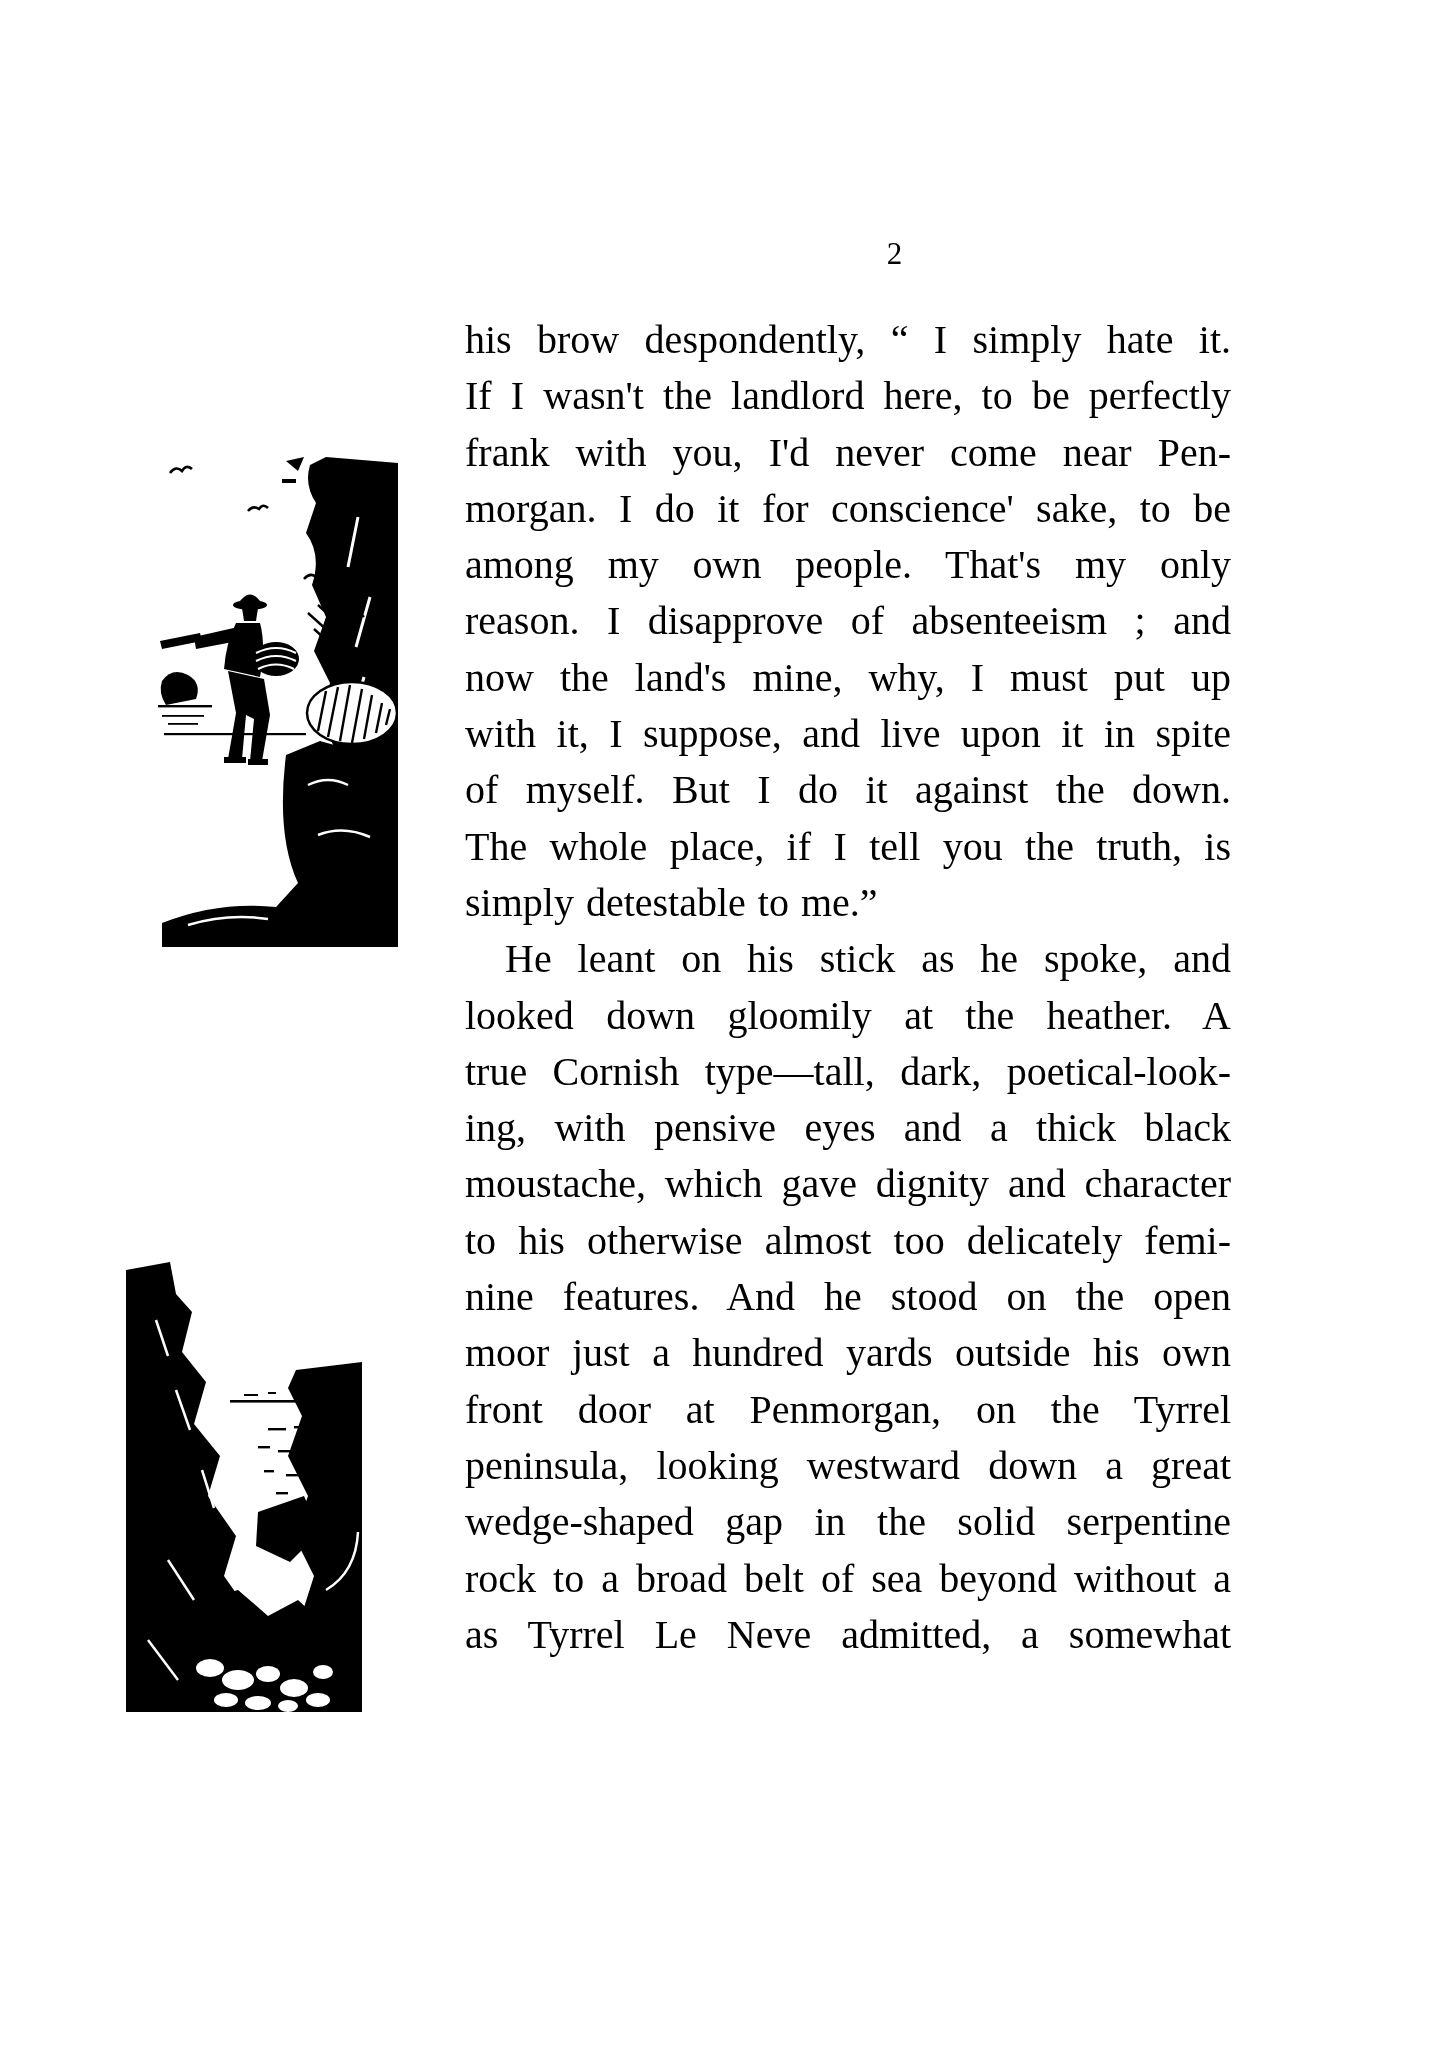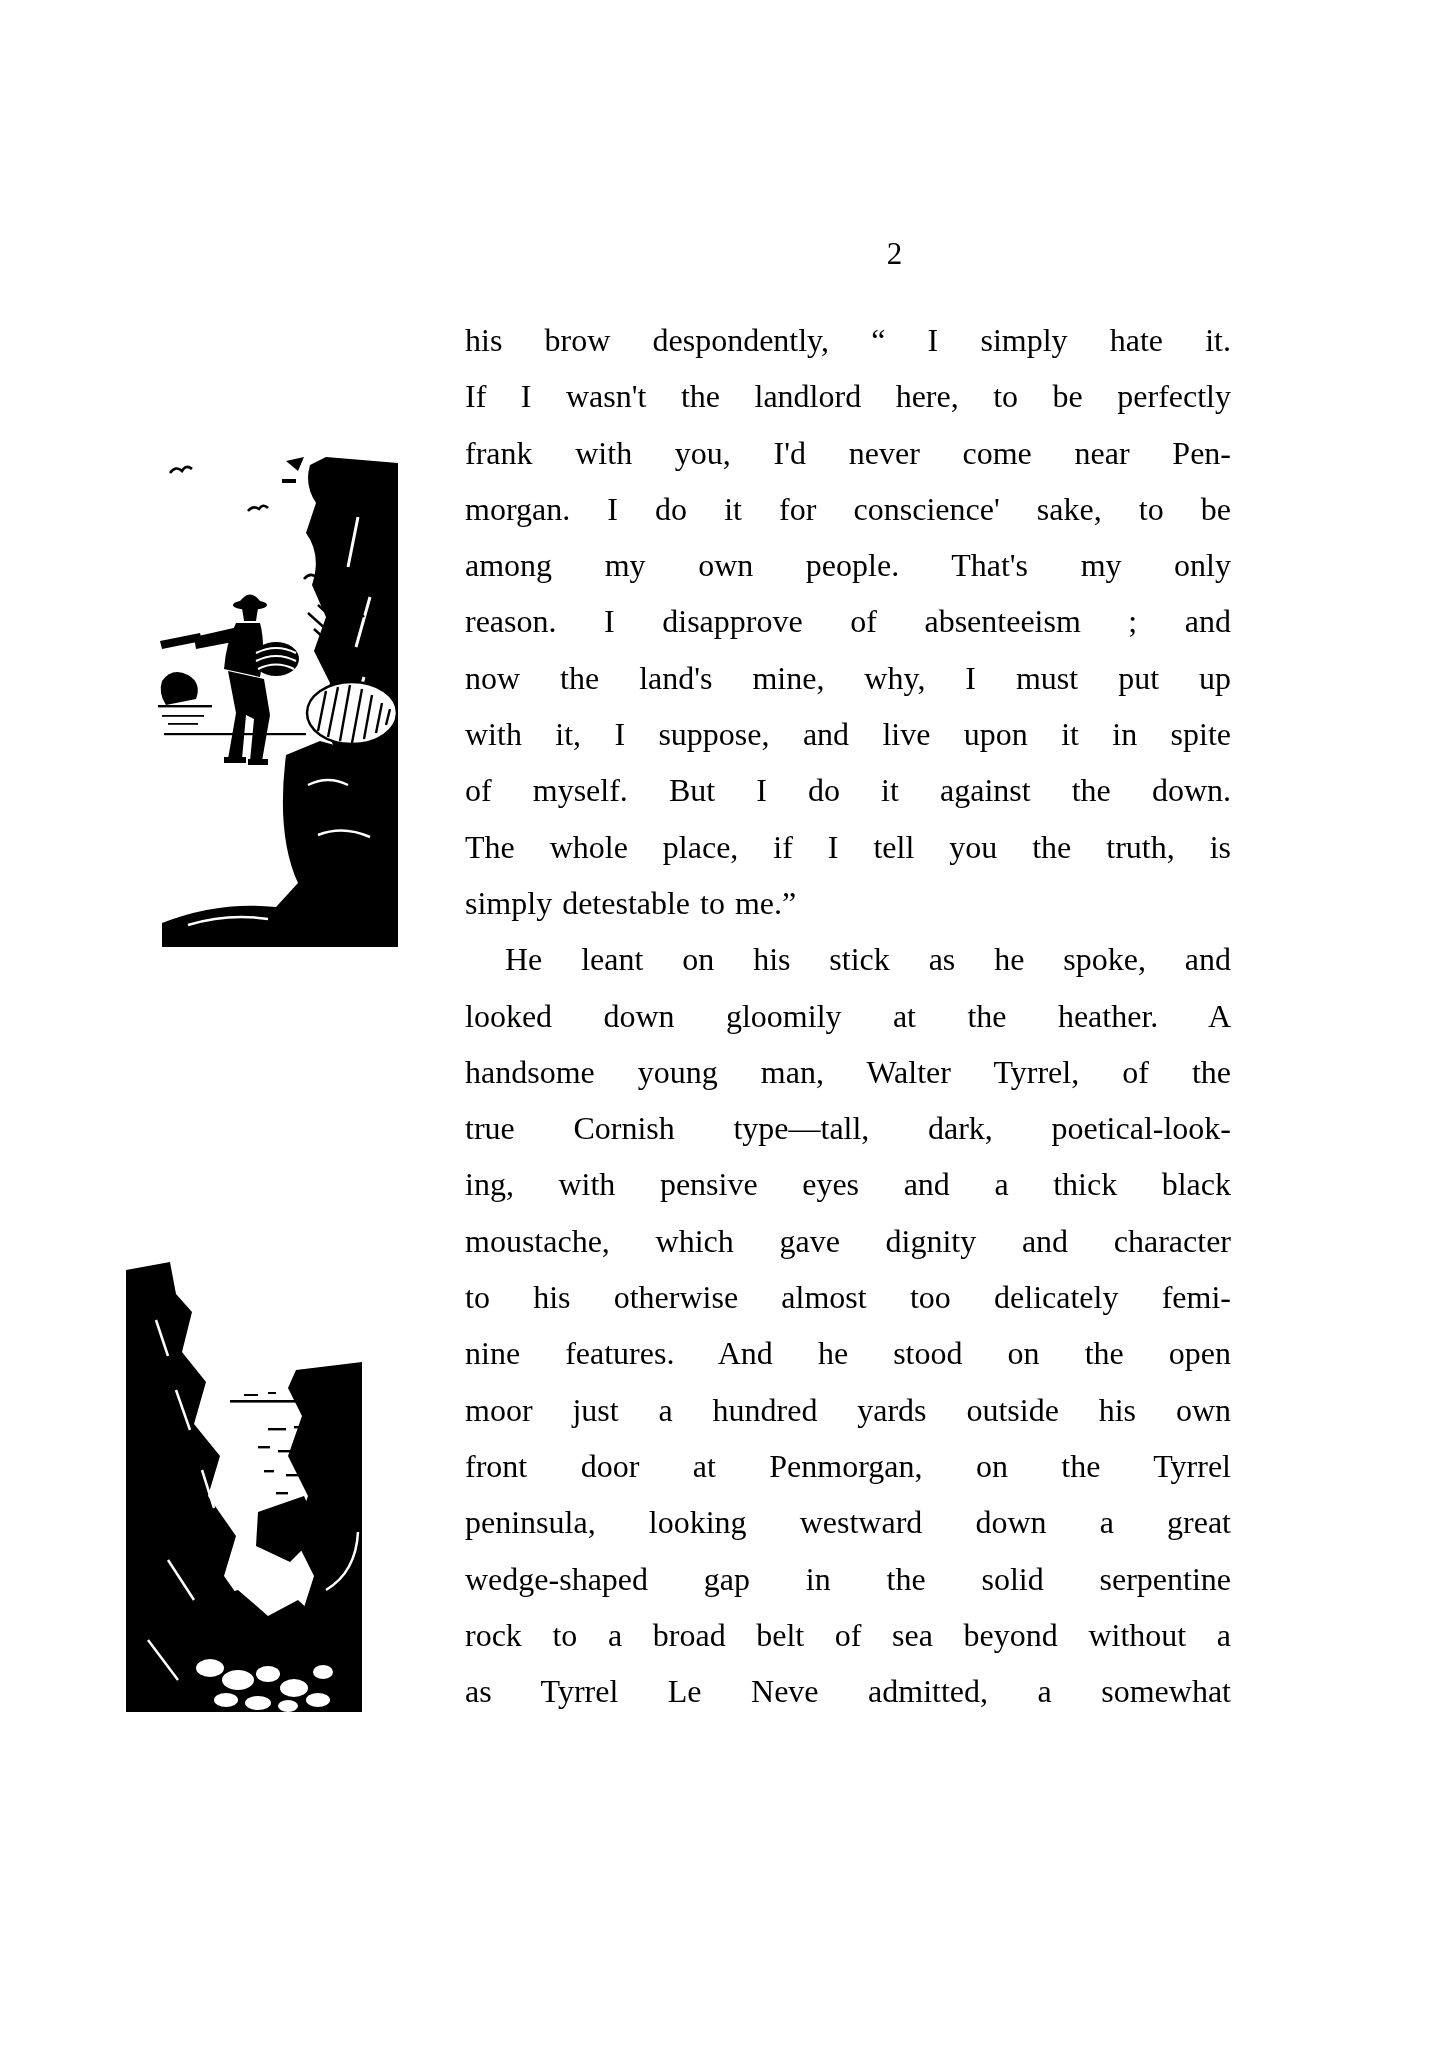--- a/index.html
+++ b/index.html
@@ -23,21 +23,21 @@
   }
   .text-block {
     position: absolute;
     left: 465px;
     top: 312px;
     width: 766px;
   }
   .line {
     height: 56.3px;
     line-height: 56.3px;
-    font-size: 32px;
+    font-size: 40px;
     text-align: justify;
     text-align-last: justify;
     white-space: nowrap;
     overflow: visible;
     word-spacing: 2px;
   }
   .line.para-end { text-align-last: left; }
   .line.indent  { text-indent: 40px; }
   .illus { position: absolute; }
   .illus-1 { left: 158px; top: 455px; width: 240px; height: 492px; }
@@ -150,21 +150,20 @@
     <div class="line">morgan.  I do it for conscience' sake, to be</div>
     <div class="line">among my own people.  That's my only</div>
     <div class="line">reason.  I disapprove of absenteeism ; and</div>
     <div class="line">now the land's mine, why, I must put up</div>
     <div class="line">with it, I suppose, and live upon it in spite</div>
     <div class="line">of myself.  But I do it against the down.</div>
     <div class="line">The whole place, if I tell you the truth, is</div>
     <div class="line para-end">simply detestable to me.”</div>
     <div class="line indent">He leant on his stick as he spoke, and</div>
     <div class="line">looked down gloomily at the heather.  A</div>
-    <div class="line">handsome young man, Walter Tyrrel, of the</div>
     <div class="line">true Cornish type—tall, dark, poetical-look-</div>
     <div class="line">ing, with pensive eyes and a thick black</div>
     <div class="line">moustache, which gave dignity and character</div>
     <div class="line">to his otherwise almost too delicately femi-</div>
     <div class="line">nine features.  And he stood on the open</div>
     <div class="line">moor just a hundred yards outside his own</div>
     <div class="line">front door at Penmorgan, on the Tyrrel</div>
     <div class="line">peninsula, looking westward down a great</div>
     <div class="line">wedge-shaped gap in the solid serpentine</div>
     <div class="line">rock to a broad belt of sea beyond without a</div>

